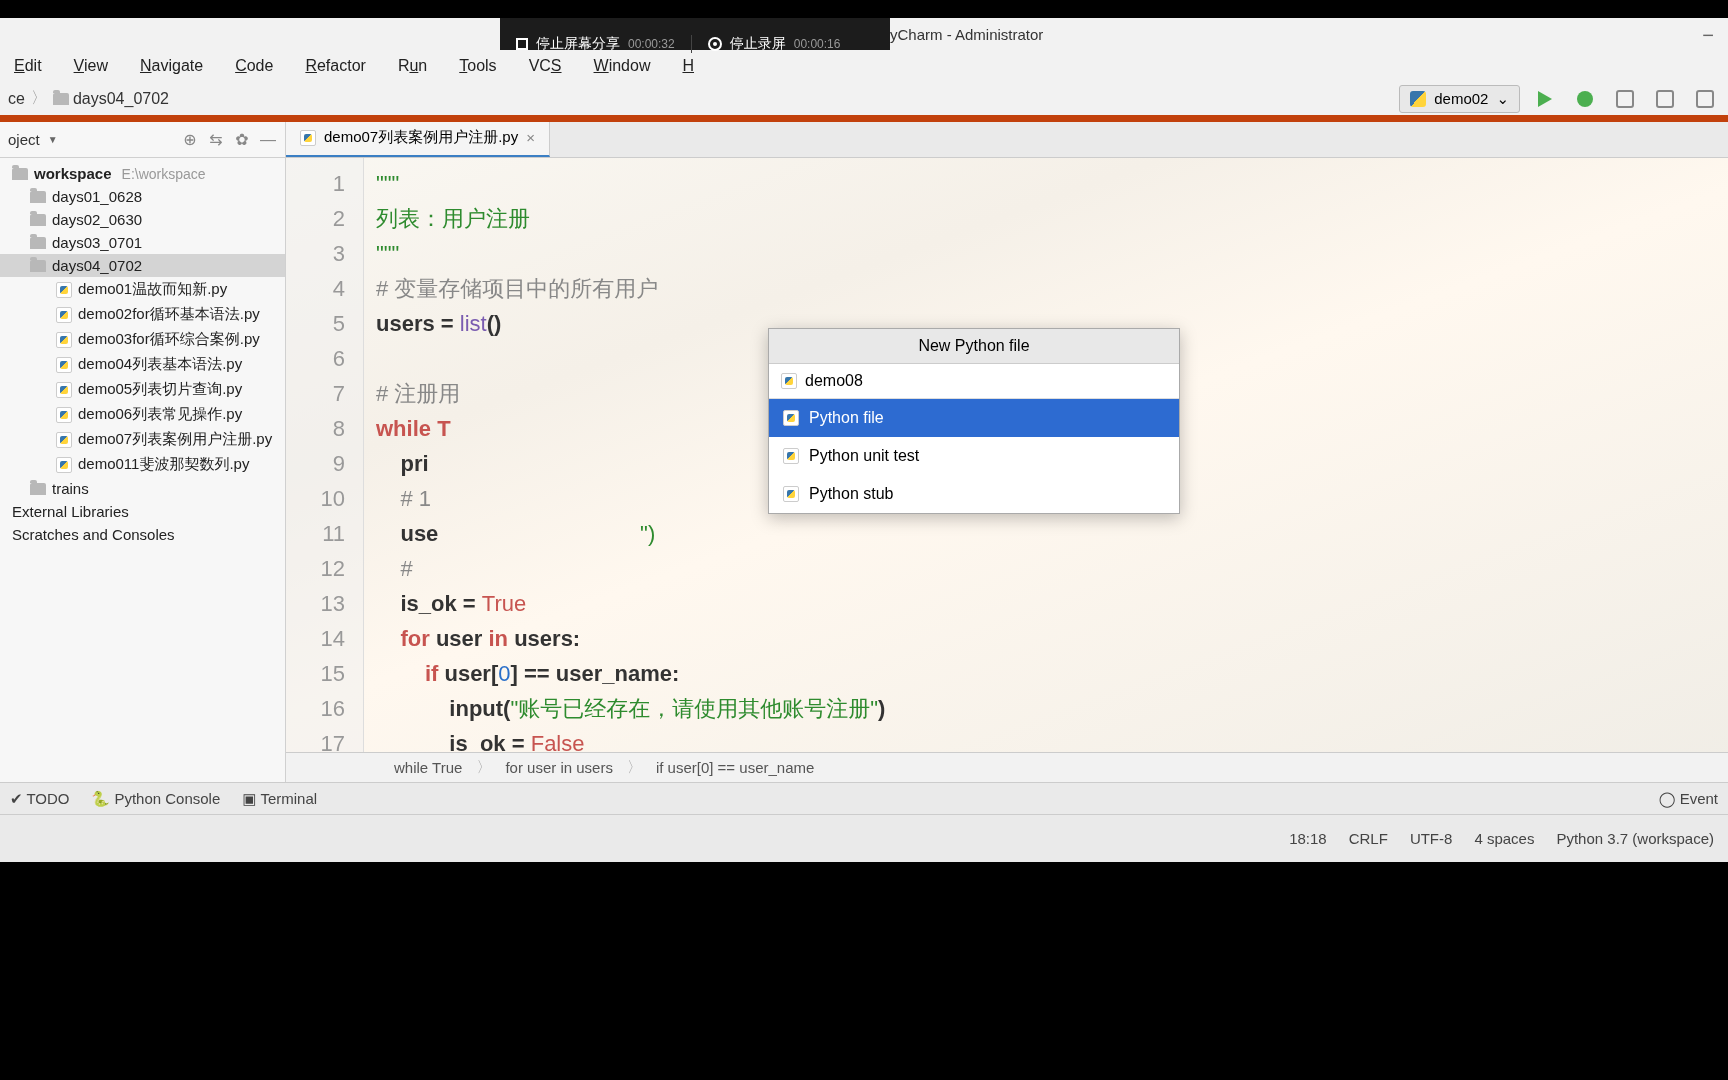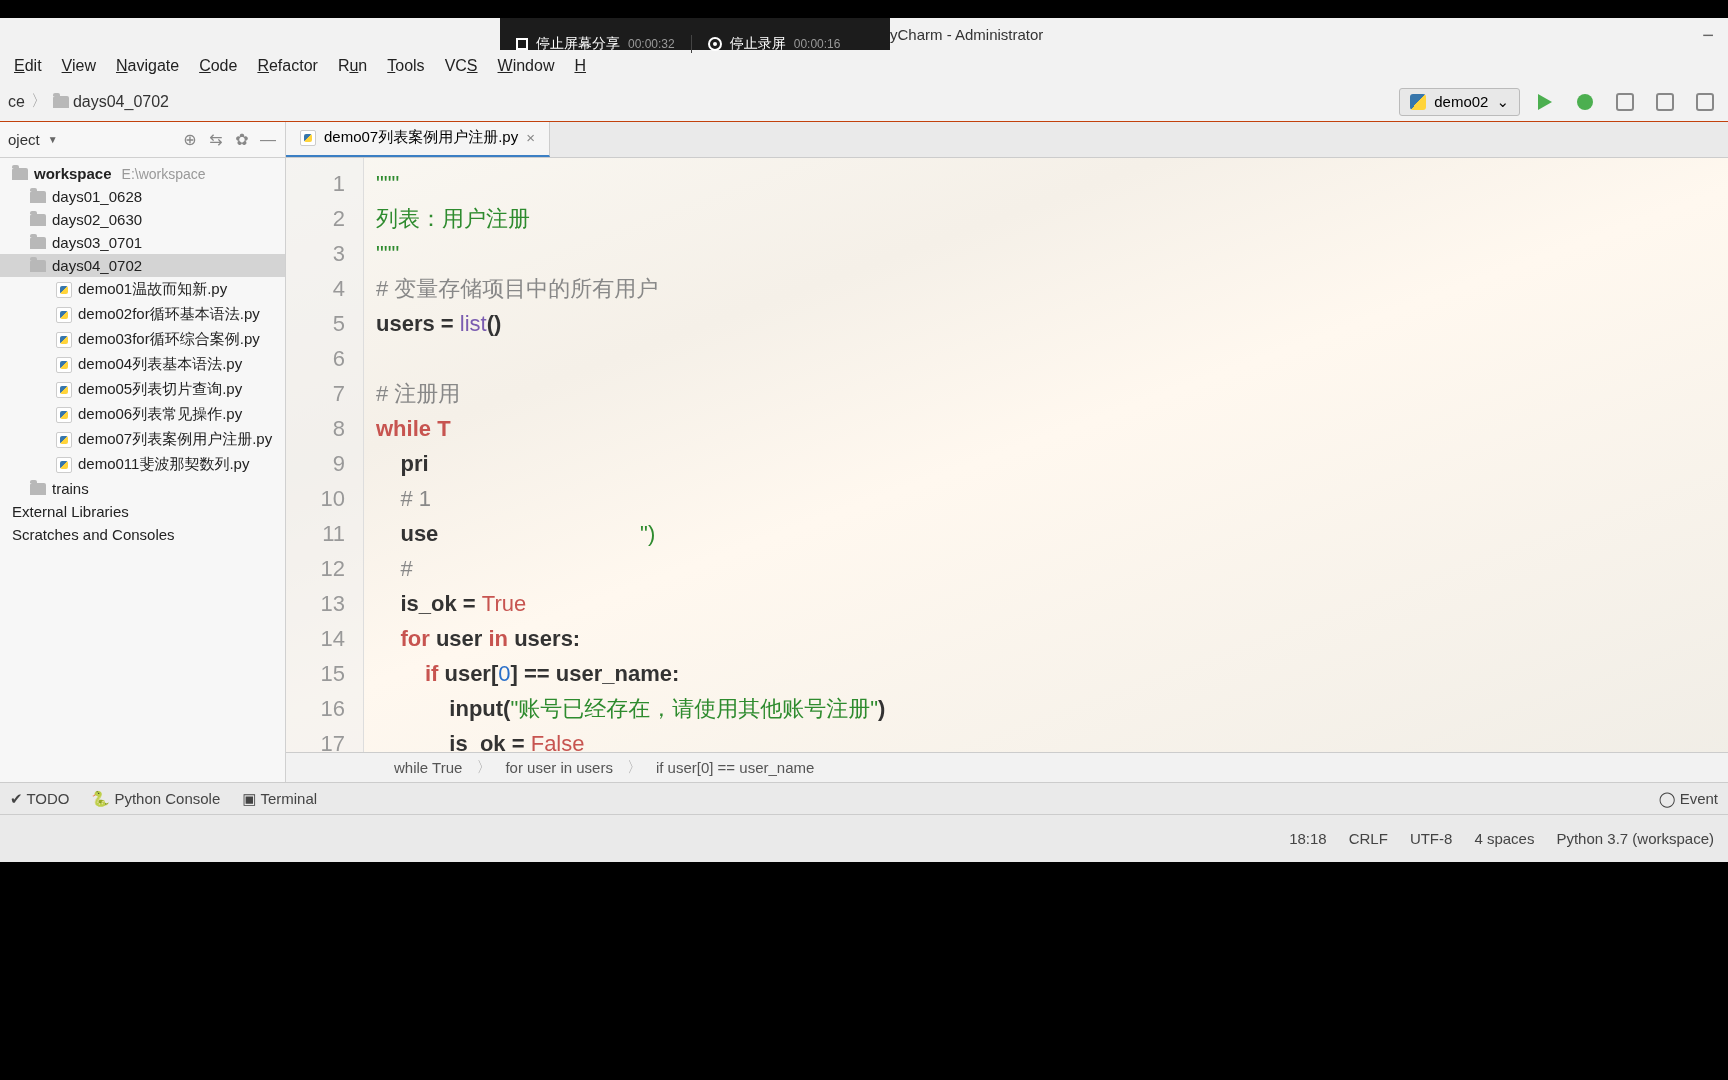--- a/index.html
+++ b/index.html
@@ -16,26 +16,26 @@
 .rec-bar .circ { width: 14px; height: 14px; border: 2px solid #fff; border-radius: 50%; display:flex;align-items:center;justify-content:center; }
 .rec-bar .circ::after{content:"";width:4px;height:4px;background:#fff;border-radius:50%;}
 .rec-bar .time { color: #999; font-size: 12px; }
 
 
 .titlebar { height: 32px; background: #f2f2f2; display: flex; align-items: center; position: relative; }
 .title-text { position: absolute; left: 890px; font-size: 15px; color: #333; }
 .title-min { position: absolute; right: 14px; top: 6px; font-size: 20px; color: #666; }
 
 
-.menubar { height: 32px; display: flex; align-items: center; padding: 0 4px; gap: 0; background: #f2f2f2; text-align: center; }
+.menubar { height: 32px; display: flex; align-items: center; padding: 0 4px; gap: 12px; background: #f2f2f2; text-align: center; }
 .menubar .mitem { padding: 4px 10px; font-size: 16px; color: #222; cursor: pointer; }
 .menubar .mitem u { text-decoration: underline; }
 
 
-.navrow { height: 40px; display: flex; align-items: center; background: #f2f2f2; border-bottom: 1px solid #c2410c; padding: 0 8px; justify-content: space-between; }
+.navrow { height: 40px; display: flex; align-items: center; background: #f2f2f2; border-bottom: 7px solid #c2410c; padding: 0 8px; justify-content: space-between; }
 .crumb { display: flex; align-items: center; gap: 6px; font-size: 16px; color: #333; }
 .crumb .fold { display:flex;align-items:center;gap:4px;}
 .crumb .gt { color: #999; }
 .folder-icon { width: 16px; height: 12px; background: #b8b8b8; border-radius: 2px 2px 0 0; position: relative; }
 .folder-icon::before { content:""; position:absolute; top:-3px; left:0; width:7px; height:3px; background:#b8b8b8; border-radius:2px 2px 0 0;}
 .navrow .spacer { flex: 1; }
 .run-config { border: 1px solid #bbb; border-radius: 3px; padding: 4px 10px; display: flex; align-items: center; gap: 8px; font-size: 15px; background: #e8e8e8; }
 .py-icon { width: 16px; height: 16px; background: linear-gradient(135deg,#3776ab 50%,#ffd43b 50%); border-radius: 3px; }
 .tbtn { width: 30px; height: 30px; display:flex;align-items:center;justify-content:center;margin-left:10px;cursor:pointer;}
 .play { width:0;height:0;border-left:14px solid #4caf50;border-top:8px solid transparent;border-bottom:8px solid transparent;}
@@ -280,20 +280,39 @@
 <span class="c-id">    use</span>                                 <span class="c-str">")</span>
 <span class="c-cmt">    # </span>
 <span class="c-id">    is_ok = </span><span class="c-bool">True</span>
 <span class="c-kw">    for </span><span class="c-id">user </span><span class="c-kw">in </span><span class="c-id">users:</span>
 <span class="c-kw">        if </span><span class="c-id">user[</span><span class="c-num">0</span><span class="c-id">] == user_name:</span>
 <span class="c-id">            input(</span><span class="c-str">"账号已经存在，请使用其他账号注册"</span><span class="c-id">)</span>
 <span class="c-id">            is_ok = </span><span class="c-bool">False</span>
 <span class="line-18"><span class="c-kw">            break</span></span></div>
       </div>
 
+      <div class="popup">
+        <div class="popup-title">New Python file</div>
+        <div class="popup-input">
+          <span class="pyf-icon"></span>
+          <input value="demo08" style="">
+        </div>
+        <div class="popup-item sel">
+            <span class="pyf-icon"></span>
+            <span>Python file</span>
+          </div>
+        <div class="popup-item">
+            <span class="pyf-icon"></span>
+            <span>Python unit test</span>
+          </div>
+        <div class="popup-item">
+            <span class="pyf-icon"></span>
+            <span>Python stub</span>
+          </div>
+      </div>
 
       <div class="bc-bottom">
         <span style="width:80px"></span>
         <span>while True</span>
           <span class="sep">〉</span>
         <span>for user in users</span>
           <span class="sep">〉</span>
         <span>if user[0] == user_name</span>
       </div>
     </div>

